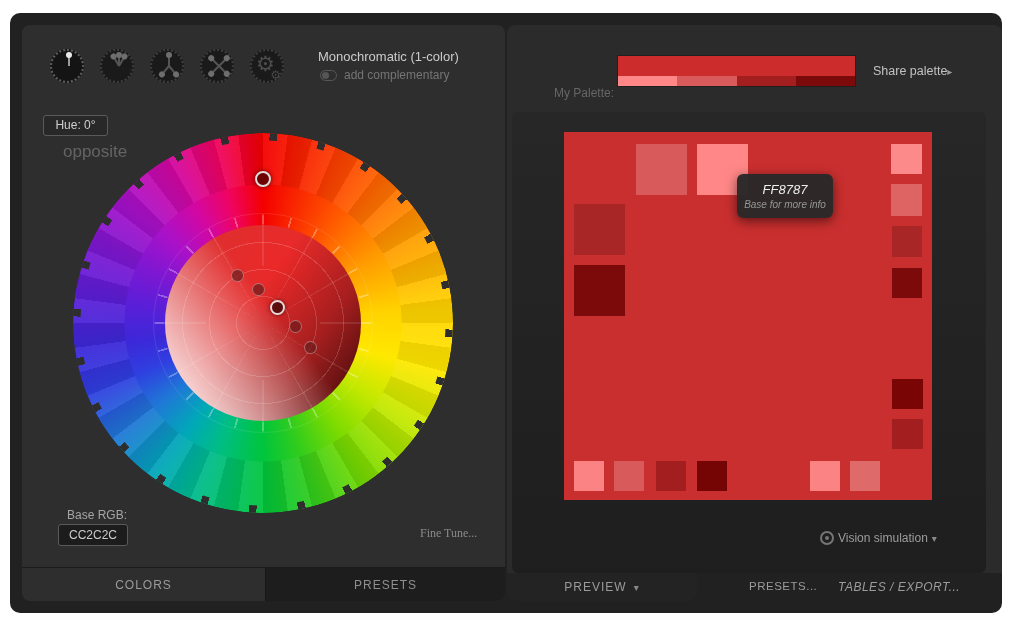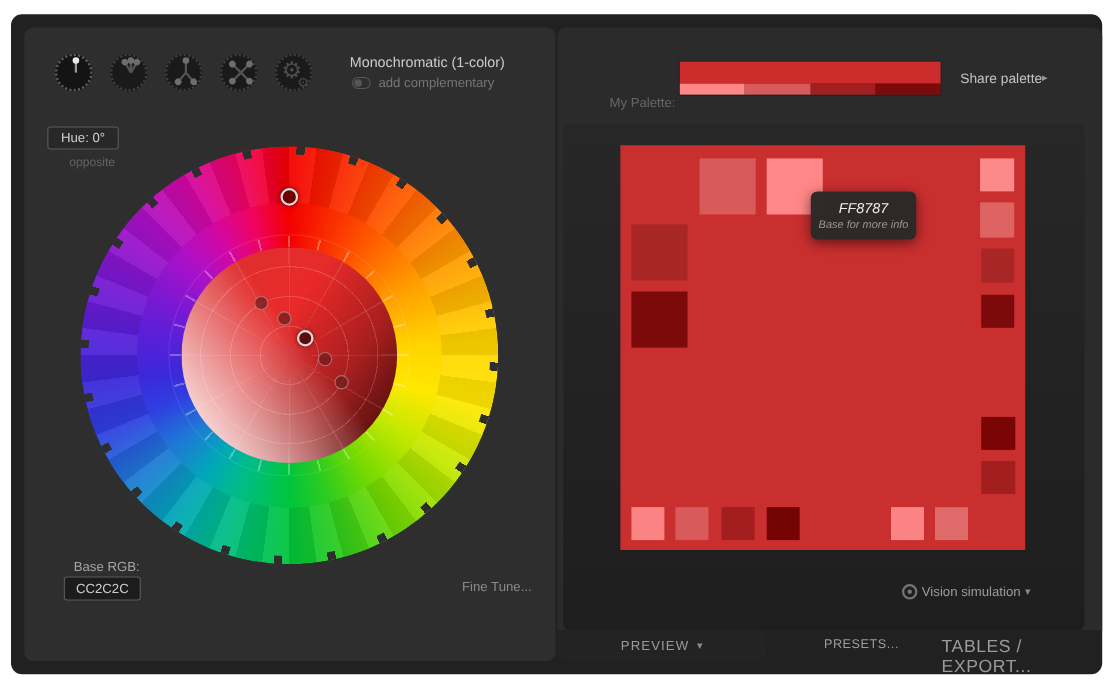--- a/index.html
+++ b/index.html
@@ -18,21 +18,21 @@
   .gear1 { position:absolute; left:4px; top:1px; font-size:21px; color:#4c4c4c; }
   .gear2 { position:absolute; right:1px; bottom:-1px; font-size:12px; color:#474747; }
 
   .scheme-title { position:absolute; left:296px; top:24px; font-size:13px; color:#cccccc; }
   .scheme-sub { position:absolute; left:298px; top:43px; display:flex; align-items:center; gap:7px; }
   .toggle { position:relative; width:17px; height:11px; border:1px solid #585858; border-radius:6px; }
   .toggle::after { content:''; position:absolute; left:1px; top:1px; width:7px; height:7px; border-radius:50%; background:#555; }
   .scheme-sub span.lbl { font-size:12px; color:#757575; }
 
   .hue-box { position:absolute; left:21px; top:90px; width:65px; height:21px; border:1px solid #5a5a5a; border-radius:3px; background:#282828; color:#cfcfcf; font-size:12px; text-align:center; line-height:19px; }
-  .opposite { position:absolute; left:41px; top:117px; font-size:11px; color:#646464; }
+  .opposite { position:absolute; left:41px; top:117px; font-size:17px; color:#646464; }
 
   
   .wheel { position:absolute; left:51px; top:108px; width:380px; height:380px; }
   .ring { position:absolute; inset:0; border-radius:50%;
     background: conic-gradient(from 0deg,
       #f40000 0deg, #ff5a00 35deg, #ff9d00 60deg, #ffd300 85deg, #ffe800 105deg,
       #c3e800 125deg, #7ddb00 145deg, #2ecc1e 165deg, #00c53c 180deg,
       #00bd86 200deg, #00a8b8 215deg, #1f78d6 232deg, #2f3fe0 248deg,
       #3c28d8 262deg, #5a1fd8 278deg, #7e17d2 295deg, #a911c9 312deg,
       #d307a0 330deg, #ef0460 345deg, #f40000 360deg);
@@ -60,21 +60,21 @@
   .disc-grid { position:absolute; inset:0; border-radius:50%;
     background:
       repeating-radial-gradient(circle at 50% 50%, rgba(255,255,255,0) 0 26px, rgba(255,255,255,0.16) 26px 27px),
       repeating-conic-gradient(from -0.5deg, rgba(255,255,255,0.10) 0 1deg, transparent 1deg 30deg); }
   .marker { position:absolute; border-radius:50%; background:rgba(110,28,28,0.72); border:1.5px solid rgba(235,205,205,0.45); }
   .marker.selected { background:#5a0d0d; border:2px solid #e8d8d8; box-shadow:0 0 4px rgba(0,0,0,0.5); }
   .hue-marker { position:absolute; width:16px; height:16px; border-radius:50%; background:#6d0000; border:2px solid #dddddd; box-shadow:0 0 5px rgba(0,0,0,0.6); }
 
   .base-rgb-label { position:absolute; left:45px; top:483px; font-size:12px; color:#a5a5a5; }
   .base-rgb-input { position:absolute; left:36px; top:499px; width:70px; height:22px; background:#1c1c1c; border:1px solid #5a5a5a; border-radius:3px; color:#cccccc; font-size:12px; text-align:center; font-family:"Liberation Sans", sans-serif; }
-  .fine-tune { position:absolute; left:398px; top:501px; font-size:12px; color:#8a8a8a; }
+  .fine-tune { position:absolute; left:398px; top:501px; font-size:12px; color:#8a8a8a;font-family:Liberation Serif, serif; }
 
   .tabbar-left { position:absolute; left:0; bottom:0; width:100%; height:34px; display:flex; border-top:1px solid rgba(0,0,0,0.4); border-radius:0 0 8px 8px; overflow:hidden; }
   .tab-colors { width:243px; display:flex; align-items:center; justify-content:center; font-size:12px; letter-spacing:1px; color:#9b9b9b; background:transparent; }
   .tab-presets { flex:1; display:flex; align-items:center; justify-content:center; font-size:12px; letter-spacing:1px; color:#8f8f8f; background:#1d1d1d; border-left:1px solid #171717; }
 
   
   .panel-right { position:absolute; left:497px; top:12px; width:495px; height:548px; background:#2b2b2b; border-radius:8px 8px 0 0; }
   .my-palette-label { position:absolute; left:47px; top:33px; font-size:12px; color:#666666;margin-top:28px; }
   .palette-strip { position:absolute; left:111px; top:31px; width:237px; height:30px; box-shadow:0 0 0 1px rgba(0,0,0,0.25); }
   .palette-base { width:100%; height:20px; }
@@ -92,21 +92,21 @@
 
   .vision-row { position:absolute; left:308px; top:419px; display:flex; align-items:center; gap:4px; }
   .eye { position:relative; width:14px; height:14px; border:2px solid #757575; border-radius:50%; }
   .eye::after { content:''; position:absolute; left:3px; top:3px; width:4px; height:4px; border-radius:50%; background:#757575; }
   .vision-label { font-size:12px; color:#9c9c9c; }
   .caret { font-size:10px; color:#8a8a8a; }
 
   .tabrow-right { position:absolute; left:497px; top:560px; width:495px; height:28px; }
   .tab-preview { position:absolute; left:0; top:0; width:190px; height:28px; background:#232323; border-radius:0 0 8px 8px; display:flex; align-items:center; justify-content:center; gap:7px; font-size:12px; letter-spacing:1px; color:#9b9b9b; }
   .tab-examples { position:absolute; left:242px; top:7px; font-size:11.5px; letter-spacing:0.5px; color:#9b9b9b; }
-  .tab-tables { position:absolute; left:349px; top:7px; font-size:16px; letter-spacing:0.5px; color:#9b9b9b; }
+  .tab-tables { position:absolute; left:331px; top:7px; font-size:12px; letter-spacing:0.5px; color:#9b9b9b;font-style:italic; }
 </style>
 </head>
 <body>
 
 <div class="app">
 
   <div class="panel-left">
 
     <div class="knob-row">
       <div class="knob active">
@@ -157,20 +157,24 @@
           <div class="marker" style="left: 123.5px; top: 94.5px; width: 13px; height: 13px;"></div>
           <div class="marker" style="left: 138.5px; top: 115.5px; width: 13px; height: 13px;"></div>
         </div>
       <div class="hue-marker" style="left: 182px; top: 38px;"></div>
     </div>
 
     <div class="base-rgb-label">Base RGB:</div>
     <input class="base-rgb-input" value="CC2C2C" style="">
     <div class="fine-tune">Fine Tune...</div>
 
+    <div class="tabbar-left">
+      <div class="tab-colors">COLORS</div>
+      <div class="tab-presets">PRESETS</div>
+    </div>
   </div>
 
   <div class="panel-right">
     <div class="my-palette-label">My Palette:</div>
     <div class="palette-strip">
       <div class="palette-base" style="background: rgb(204, 44, 44);"></div>
       <div class="palette-shades">
           <div class="shade" style="background: rgb(255, 135, 135);"></div>
           <div class="shade" style="background: rgb(216, 90, 90);"></div>
           <div class="shade" style="background: rgb(163, 31, 31);"></div>

